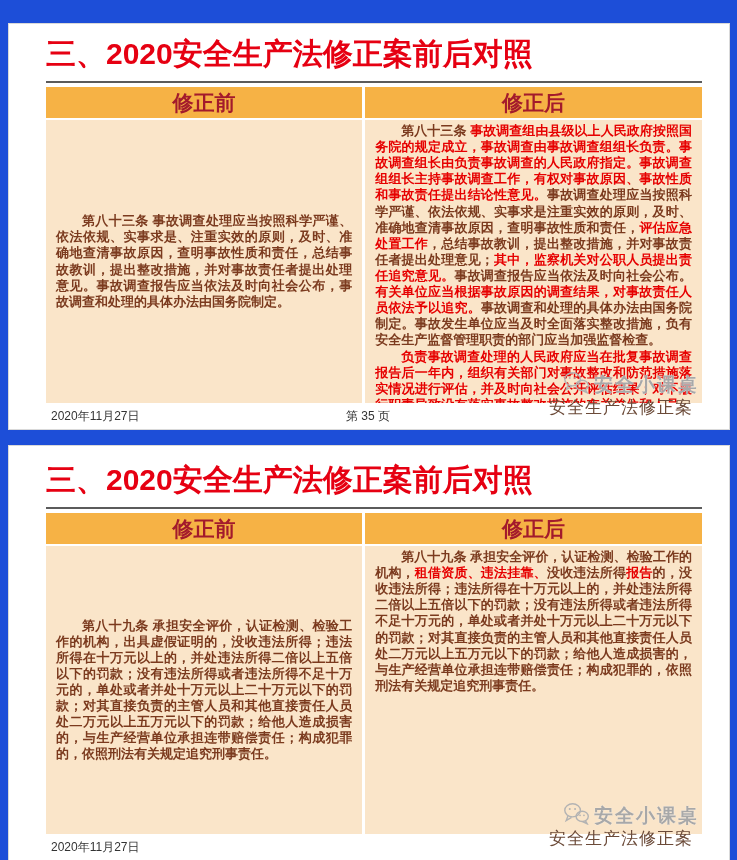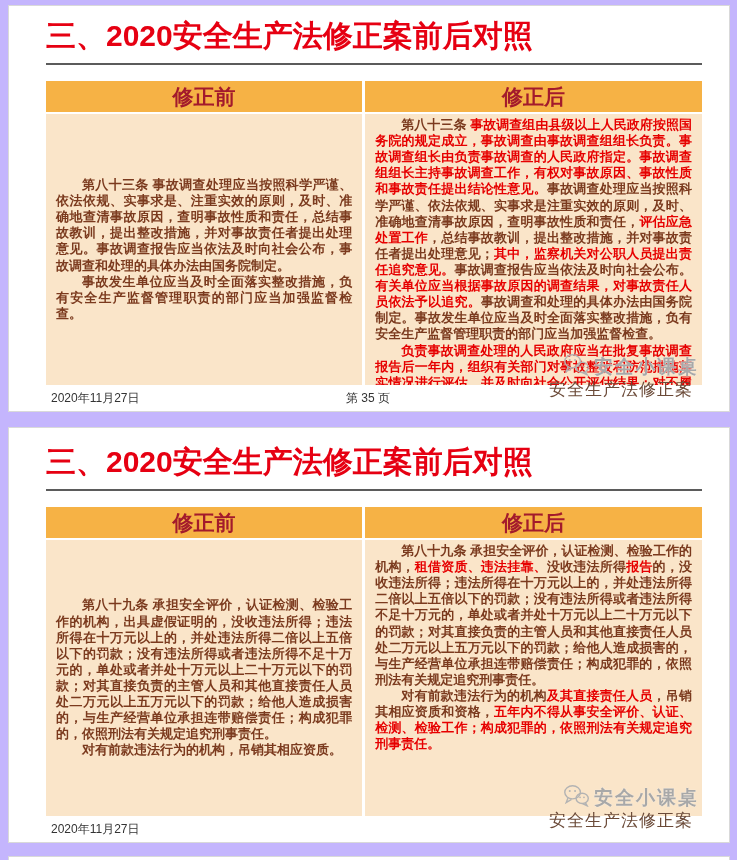--- a/index.html
+++ b/index.html
@@ -15,21 +15,21 @@
     --wm_gray:#a8a8a8;
     --wm_sub:#6b4a38;
   }
   *{margin:0;padding:0;box-sizing:border-box;}
   html,body{background:#ffffff;}
   body{
     width:737px;height:860px;overflow:hidden;
     font-family:"Liberation Sans","DejaVu Sans",sans-serif;
     -webkit-font-smoothing:antialiased;
   }
-  .page{width:737px;height:860px;padding-top:5px;background:#c4b5fd;}
+  .page{width:737px;height:860px;padding-top:23px;background:#1d4ed8;}
   .card{
     margin:0 7px 0 8px;
     background:#fff;
     border:1px solid var(--card_border);
     display:flex;flex-direction:column;
     padding:12px 27px 0 37px;
     position:relative;
     overflow:hidden;
   }
   .card.first{height:407px;}
@@ -38,21 +38,21 @@
     color:var(--title_red);
     font-size:30px;font-weight:700;
     letter-spacing:0px;line-height:1.2;
     white-space:nowrap;
   }
   .title-rule{
     border:none;border-top:2px solid var(--rule);
     margin-top:9px;
   }
   .tbl{margin-top:4px;flex:1;display:flex;flex-direction:column;min-height:0;}
-  .thead{display:flex;gap:3px;height:31px;flex:none;margin-bottom:2px;margin-top:12px;}
+  .thead{display:flex;gap:3px;height:31px;flex:none;margin-bottom:2px;}
   .th{
     background:var(--header_bg);
     color:var(--header_red);
     font-weight:700;font-size:21px;
     display:flex;align-items:center;justify-content:center;
     line-height:1;
   }
   .th.before{flex:0 0 48.2%;}
   .th.after{flex:1;}
   .tbody{display:flex;gap:3px;flex:1;min-height:0;}
@@ -111,21 +111,20 @@
     <h1 class="slide-title">三、2020安全生产法修正案前后对照</h1>
     <hr class="title-rule">
     <div class="tbl">
       <div class="thead">
         <div class="th before">修正前</div>
         <div class="th after">修正后</div>
       </div>
       <div class="tbody">
         <div class="cell before">
             <p><span>第八十三条  事故调查处理应当按照科学严谨、依法依规、实事求是、注重实效的原则，及时、准确地查清事故原因，查明事故性质和责任，总结事故教训，提出整改措施，并对事故责任者提出处理意见。事故调查报告应当依法及时向社会公布，事故调查和处理的具体办法由国务院制定。</span></p>
-            <p><span>事故发生单位应当及时全面落实整改措施，负有安全生产监督管理职责的部门应当加强监督检查。</span></p>
           </div>
         <div class="cell after">
             <p><span>第八十三条  </span><span class="em">事故调查组由县级以上人民政府按照国务院的规定成立，事故调查由事故调查组组长负责。事故调查组长由负责事故调查的人民政府指定。事故调查组组长主持事故调查工作，有权对事故原因、事故性质和事故责任提出结论性意见。</span><span>事故调查处理应当按照科学严谨、依法依规、实事求是注重实效的原则，及时、准确地查清事故原因，查明事故性质和责任，</span><span class="em">评估应急处置工作</span><span>，总结事故教训，提出整改措施，并对事故责任者提出处理意见；</span><span class="em">其中，监察机关对公职人员提出责任追究意见。</span><span>事故调查报告应当依法及时向社会公布。</span><span class="em">有关单位应当根据事故原因的调查结果，对事故责任人员依法予以追究。</span><span>事故调查和处理的具体办法由国务院制定。事故发生单位应当及时全面落实整改措施，负有安全生产监督管理职责的部门应当加强监督检查。</span></p>
             <p><span class="em">负责事故调查处理的人民政府应当在批复事故调查报告后一年内，组织有关部门对事故整改和防范措施落实情况进行评估，并及时向社会公开评估结果；对不履行职责导致没有落实事故整改措施的有关单位和人员，应当按照有关规定追究责任。</span></p>
           </div>
       </div>
     </div>
     <div class="card-footer">
       <span class="footer-date">2020年11月27日</span>
       <span class="footer-page">第 35 页</span>
@@ -158,25 +157,23 @@
     <h1 class="slide-title">三、2020安全生产法修正案前后对照</h1>
     <hr class="title-rule">
     <div class="tbl">
       <div class="thead">
         <div class="th before">修正前</div>
         <div class="th after">修正后</div>
       </div>
       <div class="tbody">
         <div class="cell before">
             <p><span>第八十九条  承担安全评价，认证检测、检验工作的机构，出具虚假证明的，没收违法所得；违法所得在十万元以上的，并处违法所得二倍以上五倍以下的罚款；没有违法所得或者违法所得不足十万元的，单处或者并处十万元以上二十万元以下的罚款；对其直接负责的主管人员和其他直接责任人员处二万元以上五万元以下的罚款；给他人造成损害的，与生产经营单位承担连带赔偿责任；构成犯罪的，依照刑法有关规定追究刑事责任。</span></p>
-            <p><span>对有前款违法行为的机构，吊销其相应资质。</span></p>
           </div>
         <div class="cell after">
             <p><span>第八十九条  承担安全评价，认证检测、检验工作的机构，</span><span class="em">租借资质、违法挂靠、</span><span>没收违法所得</span><span class="em">报告</span><span>的，没收违法所得；违法所得在十万元以上的，并处违法所得二倍以上五倍以下的罚款；没有违法所得或者违法所得不足十万元的，单处或者并处十万元以上二十万元以下的罚款；对其直接负责的主管人员和其他直接责任人员处二万元以上五万元以下的罚款；给他人造成损害的，与生产经营单位承担连带赔偿责任；构成犯罪的，依照刑法有关规定追究刑事责任。</span></p>
-            <p><span>对有前款违法行为的机构</span><span class="em">及其直接责任人员</span><span>，吊销其相应资质和资格，</span><span class="em">五年内不得从事安全评价、认证、检测、检验工作；构成犯罪的，依照刑法有关规定追究刑事责任。</span></p>
           </div>
       </div>
     </div>
     <div class="card-footer">
       <span class="footer-date">2020年11月27日</span>
     </div>
     <div class="watermark">
       <div class="wm-row">
         <span>
           <svg viewBox="0 0 38 32" width="27" height="23" aria-hidden="true">

